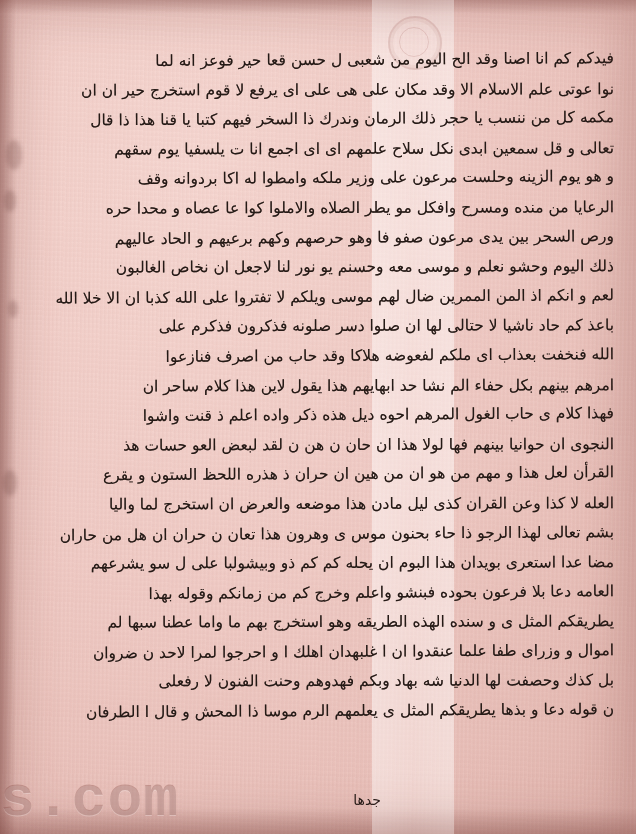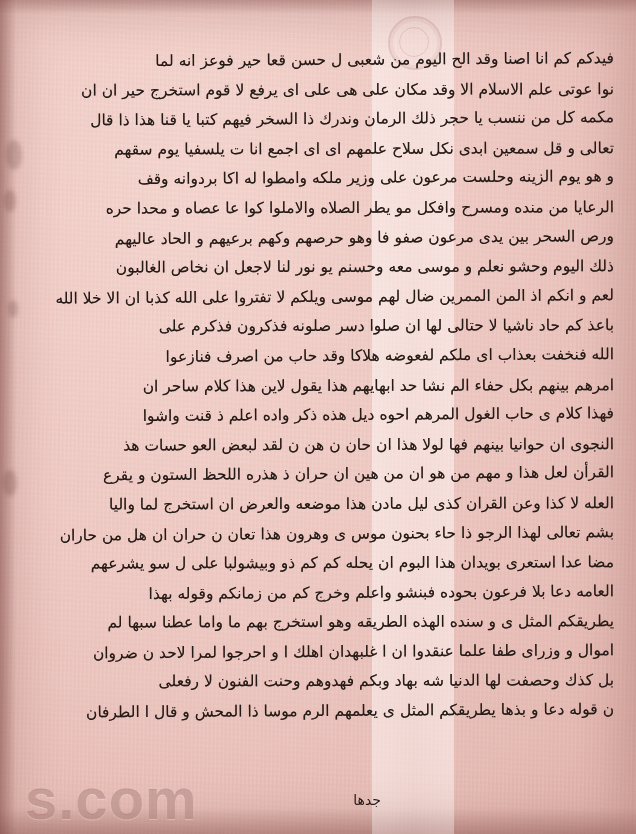--- a/index.html
+++ b/index.html
@@ -136,29 +136,28 @@
     top: 792px;
     color: #241a16;
     font-size: 14px;
     direction: rtl;
   }
   
   .watermark {
     position: absolute;
     left: 0px;
     bottom: 2px;
-    font-family: Liberation Sans, sans-serif;
+    font-family: Liberation Mono, monospace;
     font-size: 58px;
     font-weight: bold;
     color: rgba(120, 55, 50, 0.30);
     letter-spacing: 1px;
     text-shadow: 0 1px 0 rgba(255,255,255,0.25);
     pointer-events: none;
     white-space: nowrap;
-    padding-left: 25px;
   }
 </style>
 </head>
 <body>
 
 <div id="page">
 
   <div class="paper-base"></div>
   <div class="paper-grain"></div>
 

